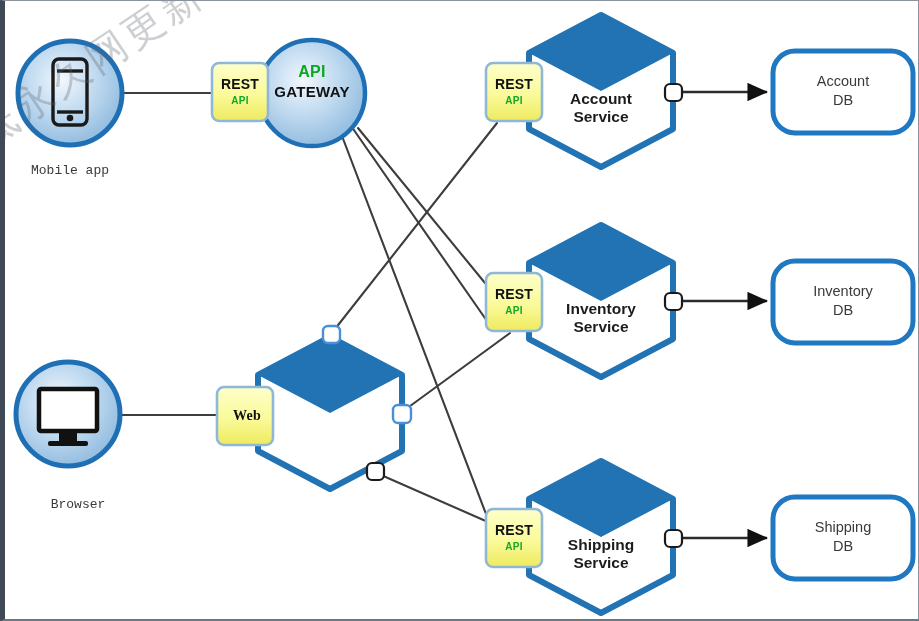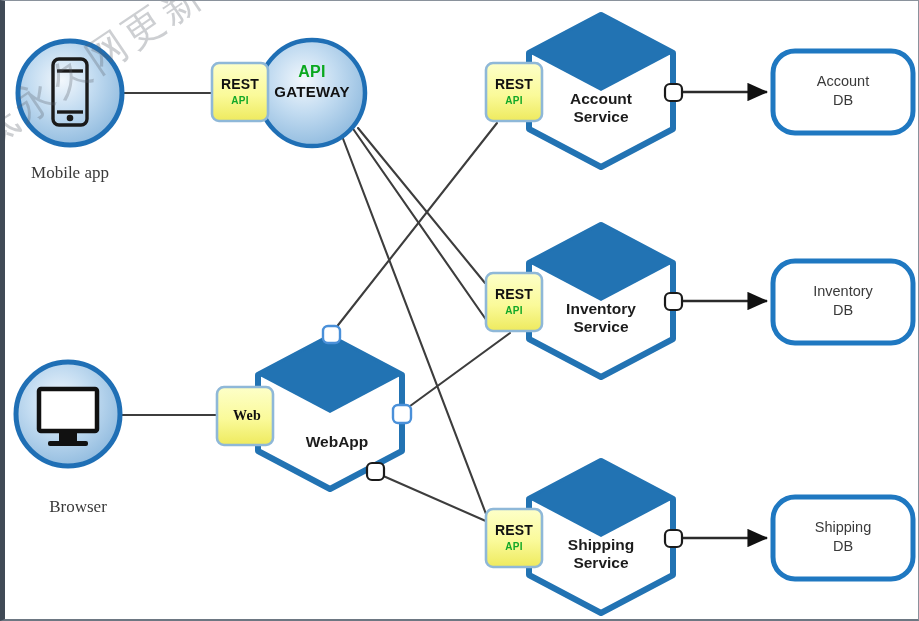--- a/index.html
+++ b/index.html
@@ -35,23 +35,23 @@
     width: 919px; height: 621px;
   }
   .lbl {
     position: absolute;
     text-align: center;
     color: #2b2b2b;
     white-space: pre;
     pointer-events: none;
   }
   .actor-label {
-    font-size: 17px;
+    font-size: 13px;
     color: #3a3a3a;
-    font-family: Liberation Serif, serif;
+    font-family: Liberation Mono, monospace;
   }
   .svc-label {
     font-size: 15.5px;
     font-weight: bold;
     line-height: 18px;
     color: #1c1c1c;
     font-family: "Liberation Sans", sans-serif;
   }
   .db-label {
     font-size: 14.5px;
@@ -224,21 +224,20 @@
 
   <div class="lbl svc-label" style="left:526px; top:89px; width:140px;">Account</div>
   <div class="lbl svc-label" style="left:526px; top:107px; width:140px;">Service</div>
 
   <div class="lbl svc-label" style="left:526px; top:299px; width:140px;">Inventory</div>
   <div class="lbl svc-label" style="left:526px; top:317px; width:140px;">Service</div>
 
   <div class="lbl svc-label" style="left:526px; top:535px; width:140px;">Shipping</div>
   <div class="lbl svc-label" style="left:526px; top:553px; width:140px;">Service</div>
 
-  <div class="lbl svc-label" style="left:262px; top:432px; width:140px;">WebApp</div>
 
   <div class="lbl db-label" style="left:768px; top:71px; width:140px;">Account</div>
   <div class="lbl db-label" style="left:768px; top:90px; width:140px;">DB</div>
 
   <div class="lbl db-label" style="left:768px; top:281px; width:140px;">Inventory</div>
   <div class="lbl db-label" style="left:768px; top:300px; width:140px;">DB</div>
 
   <div class="lbl db-label" style="left:768px; top:517px; width:140px;">Shipping</div>
   <div class="lbl db-label" style="left:768px; top:536px; width:140px;">DB</div>
 

